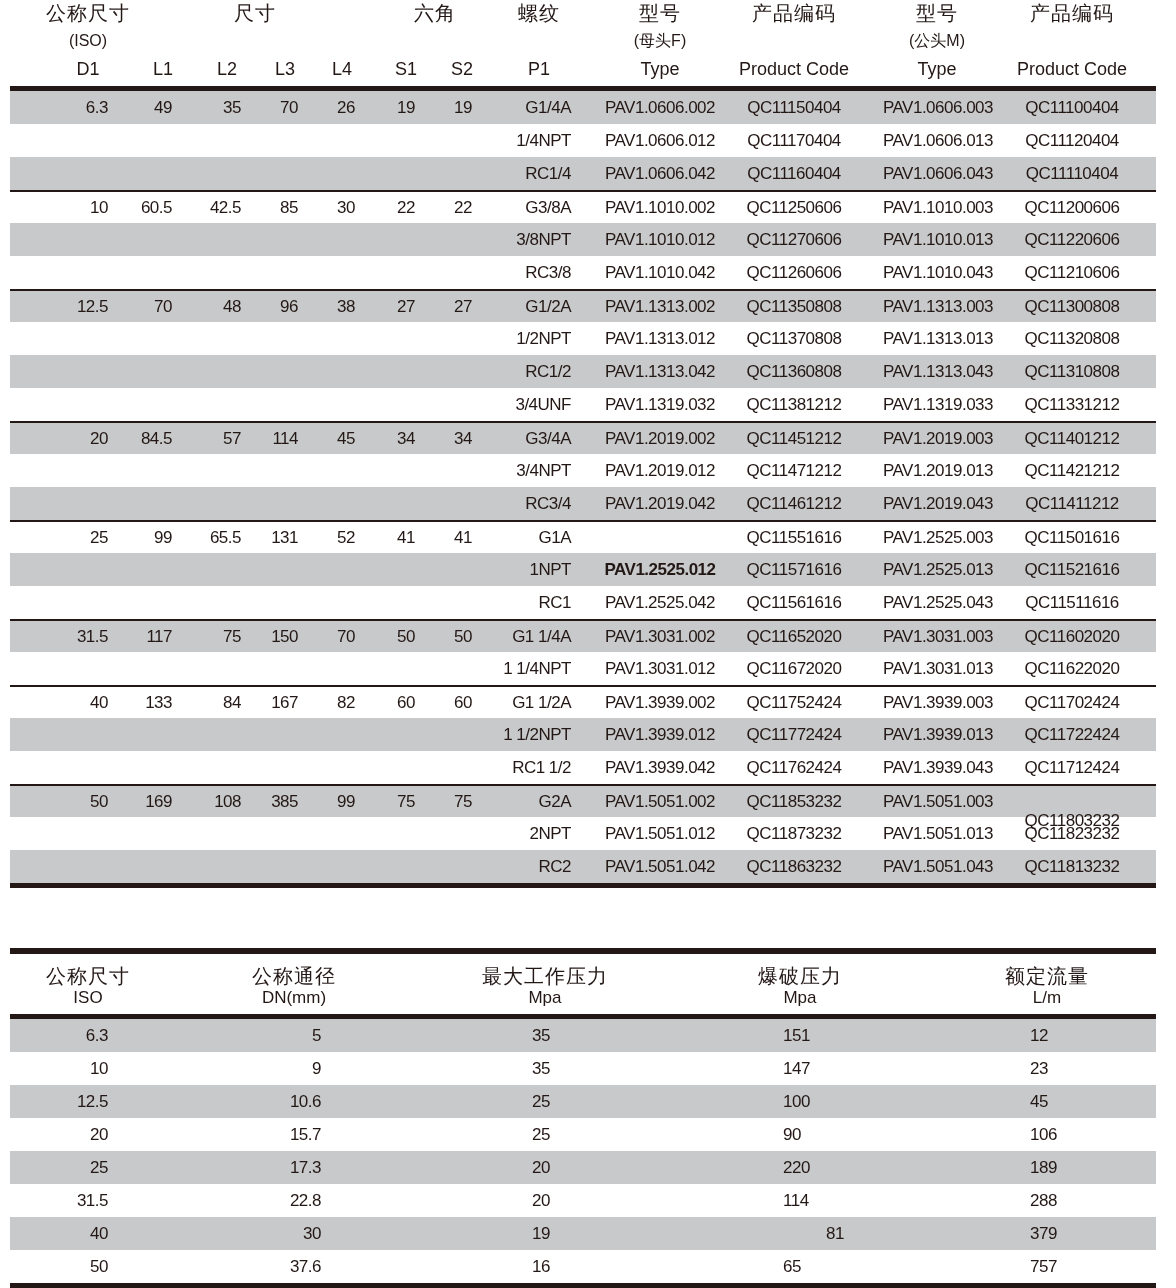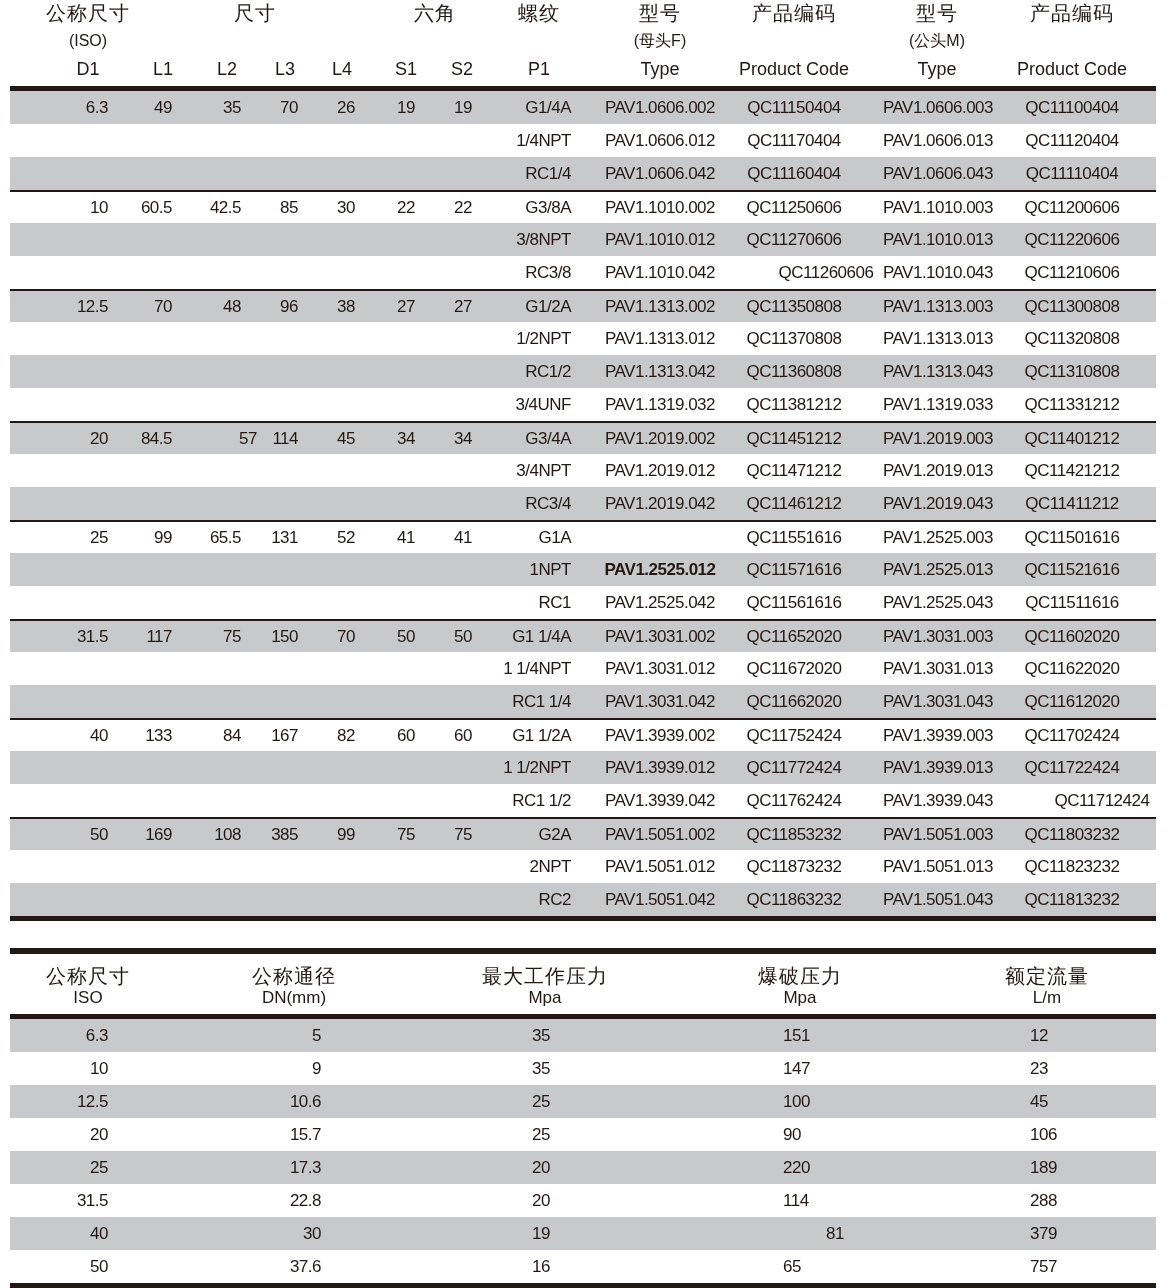--- a/index.html
+++ b/index.html
@@ -137,21 +137,21 @@
       <div class="row">
         <div class="cell r" style="width: 80px; left: 18px;"></div>
         <div class="cell r" style="width: 60px; left: 102px;"></div>
         <div class="cell r" style="width: 60px; left: 171px;"></div>
         <div class="cell r" style="width: 60px; left: 228px;"></div>
         <div class="cell r" style="width: 60px; left: 285px;"></div>
         <div class="cell r" style="width: 60px; left: 345px;"></div>
         <div class="cell r" style="width: 60px; left: 402px;"></div>
         <div class="cell r" style="width: 110px; left: 451px;">RC3/8</div>
         <div class="cell c" style="width: 140px; left: 580px;">PAV1.1010.042</div>
-        <div class="cell c" style="width: 140px; left: 746px;">QC11260606</div>
+        <div class="cell c" style="width: 140px; left: 714px;">QC11260606</div>
         <div class="cell c" style="width: 140px; left: 858px;">PAV1.1010.043</div>
         <div class="cell c" style="width: 140px; left: 992px;">QC11210606</div>
       </div>
       <div class="row gray sep">
         <div class="cell r" style="width: 80px; left: 18px;">12.5</div>
         <div class="cell r" style="width: 60px; left: 102px;">70</div>
         <div class="cell r" style="width: 60px; left: 171px;">48</div>
         <div class="cell r" style="width: 60px; left: 228px;">96</div>
         <div class="cell r" style="width: 60px; left: 285px;">38</div>
         <div class="cell r" style="width: 60px; left: 345px;">27</div>
@@ -200,21 +200,21 @@
         <div class="cell r" style="width: 60px; left: 402px;"></div>
         <div class="cell r" style="width: 110px; left: 451px;">3/4UNF</div>
         <div class="cell c" style="width: 140px; left: 580px;">PAV1.1319.032</div>
         <div class="cell c" style="width: 140px; left: 714px;">QC11381212</div>
         <div class="cell c" style="width: 140px; left: 858px;">PAV1.1319.033</div>
         <div class="cell c" style="width: 140px; left: 992px;">QC11331212</div>
       </div>
       <div class="row gray sep">
         <div class="cell r" style="width: 80px; left: 18px;">20</div>
         <div class="cell r" style="width: 60px; left: 102px;">84.5</div>
-        <div class="cell r" style="width: 60px; left: 187px;">57</div>
+        <div class="cell r" style="width: 60px; left: 171px;">57</div>
         <div class="cell r" style="width: 60px; left: 228px;">114</div>
         <div class="cell r" style="width: 60px; left: 285px;">45</div>
         <div class="cell r" style="width: 60px; left: 345px;">34</div>
         <div class="cell r" style="width: 60px; left: 402px;">34</div>
         <div class="cell r" style="width: 110px; left: 451px;">G3/4A</div>
         <div class="cell c" style="width: 140px; left: 580px;">PAV1.2019.002</div>
         <div class="cell c" style="width: 140px; left: 714px;">QC11451212</div>
         <div class="cell c" style="width: 140px; left: 858px;">PAV1.2019.003</div>
         <div class="cell c" style="width: 140px; left: 992px;">QC11401212</div>
       </div>
@@ -309,34 +309,20 @@
         <div class="cell r" style="width: 60px; left: 228px;"></div>
         <div class="cell r" style="width: 60px; left: 285px;"></div>
         <div class="cell r" style="width: 60px; left: 345px;"></div>
         <div class="cell r" style="width: 60px; left: 402px;"></div>
         <div class="cell r" style="width: 110px; left: 451px;">1 1/4NPT</div>
         <div class="cell c" style="width: 140px; left: 580px;">PAV1.3031.012</div>
         <div class="cell c" style="width: 140px; left: 714px;">QC11672020</div>
         <div class="cell c" style="width: 140px; left: 858px;">PAV1.3031.013</div>
         <div class="cell c" style="width: 140px; left: 992px;">QC11622020</div>
       </div>
-      <div class="row gray">
-        <div class="cell r" style="width: 80px; left: 18px;"></div>
-        <div class="cell r" style="width: 60px; left: 102px;"></div>
-        <div class="cell r" style="width: 60px; left: 171px;"></div>
-        <div class="cell r" style="width: 60px; left: 228px;"></div>
-        <div class="cell r" style="width: 60px; left: 285px;"></div>
-        <div class="cell r" style="width: 60px; left: 345px;"></div>
-        <div class="cell r" style="width: 60px; left: 402px;"></div>
-        <div class="cell r" style="width: 110px; left: 451px;">RC1 1/4</div>
-        <div class="cell c" style="width: 140px; left: 580px;">PAV1.3031.042</div>
-        <div class="cell c" style="width: 140px; left: 714px;">QC11662020</div>
-        <div class="cell c" style="width: 140px; left: 858px;">PAV1.3031.043</div>
-        <div class="cell c" style="width: 140px; left: 992px;">QC11612020</div>
-      </div>
       <div class="row sep">
         <div class="cell r" style="width: 80px; left: 18px;">40</div>
         <div class="cell r" style="width: 60px; left: 102px;">133</div>
         <div class="cell r" style="width: 60px; left: 171px;">84</div>
         <div class="cell r" style="width: 60px; left: 228px;">167</div>
         <div class="cell r" style="width: 60px; left: 285px;">82</div>
         <div class="cell r" style="width: 60px; left: 345px;">60</div>
         <div class="cell r" style="width: 60px; left: 402px;">60</div>
         <div class="cell r" style="width: 110px; left: 451px;">G1 1/2A</div>
         <div class="cell c" style="width: 140px; left: 580px;">PAV1.3939.002</div>
@@ -363,35 +349,35 @@
         <div class="cell r" style="width: 60px; left: 102px;"></div>
         <div class="cell r" style="width: 60px; left: 171px;"></div>
         <div class="cell r" style="width: 60px; left: 228px;"></div>
         <div class="cell r" style="width: 60px; left: 285px;"></div>
         <div class="cell r" style="width: 60px; left: 345px;"></div>
         <div class="cell r" style="width: 60px; left: 402px;"></div>
         <div class="cell r" style="width: 110px; left: 451px;">RC1 1/2</div>
         <div class="cell c" style="width: 140px; left: 580px;">PAV1.3939.042</div>
         <div class="cell c" style="width: 140px; left: 714px;">QC11762424</div>
         <div class="cell c" style="width: 140px; left: 858px;">PAV1.3939.043</div>
-        <div class="cell c" style="width: 140px; left: 1022px;">QC11712424</div>
+        <div class="cell c" style="width: 140px; left: 992px;">QC11712424</div>
       </div>
       <div class="row gray sep">
         <div class="cell r" style="width: 80px; left: 18px;">50</div>
         <div class="cell r" style="width: 60px; left: 102px;">169</div>
         <div class="cell r" style="width: 60px; left: 171px;">108</div>
         <div class="cell r" style="width: 60px; left: 228px;">385</div>
         <div class="cell r" style="width: 60px; left: 285px;">99</div>
         <div class="cell r" style="width: 60px; left: 345px;">75</div>
         <div class="cell r" style="width: 60px; left: 402px;">75</div>
         <div class="cell r" style="width: 110px; left: 451px;">G2A</div>
         <div class="cell c" style="width: 140px; left: 580px;">PAV1.5051.002</div>
         <div class="cell c" style="width: 140px; left: 714px;">QC11853232</div>
         <div class="cell c" style="width: 140px; left: 858px;">PAV1.5051.003</div>
-        <div class="cell c" style="width: 140px; left: 992px;">QC11803232</div>
+        <div class="cell c" style="width: 140px; left: 992px; margin-top: 19px;">QC11803232</div>
       </div>
       <div class="row">
         <div class="cell r" style="width: 80px; left: 18px;"></div>
         <div class="cell r" style="width: 60px; left: 102px;"></div>
         <div class="cell r" style="width: 60px; left: 171px;"></div>
         <div class="cell r" style="width: 60px; left: 228px;"></div>
         <div class="cell r" style="width: 60px; left: 285px;"></div>
         <div class="cell r" style="width: 60px; left: 345px;"></div>
         <div class="cell r" style="width: 60px; left: 402px;"></div>
         <div class="cell r" style="width: 110px; left: 451px;">2NPT</div>

